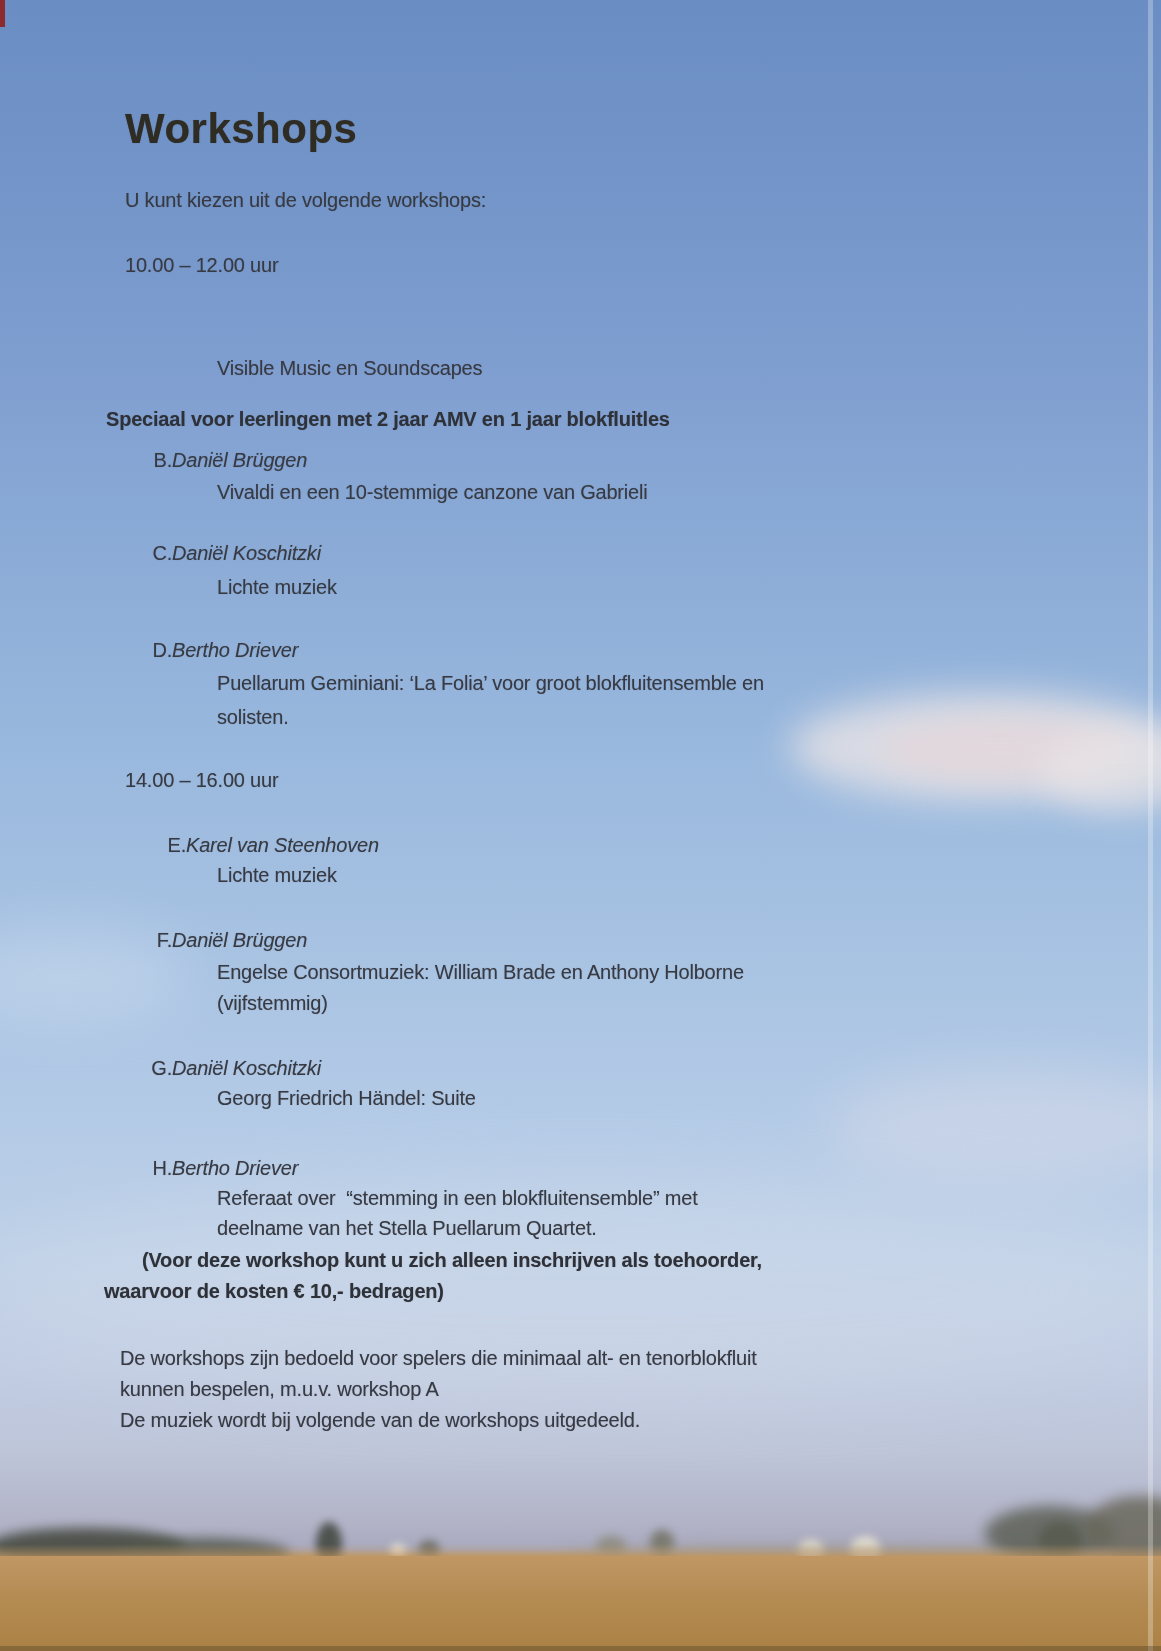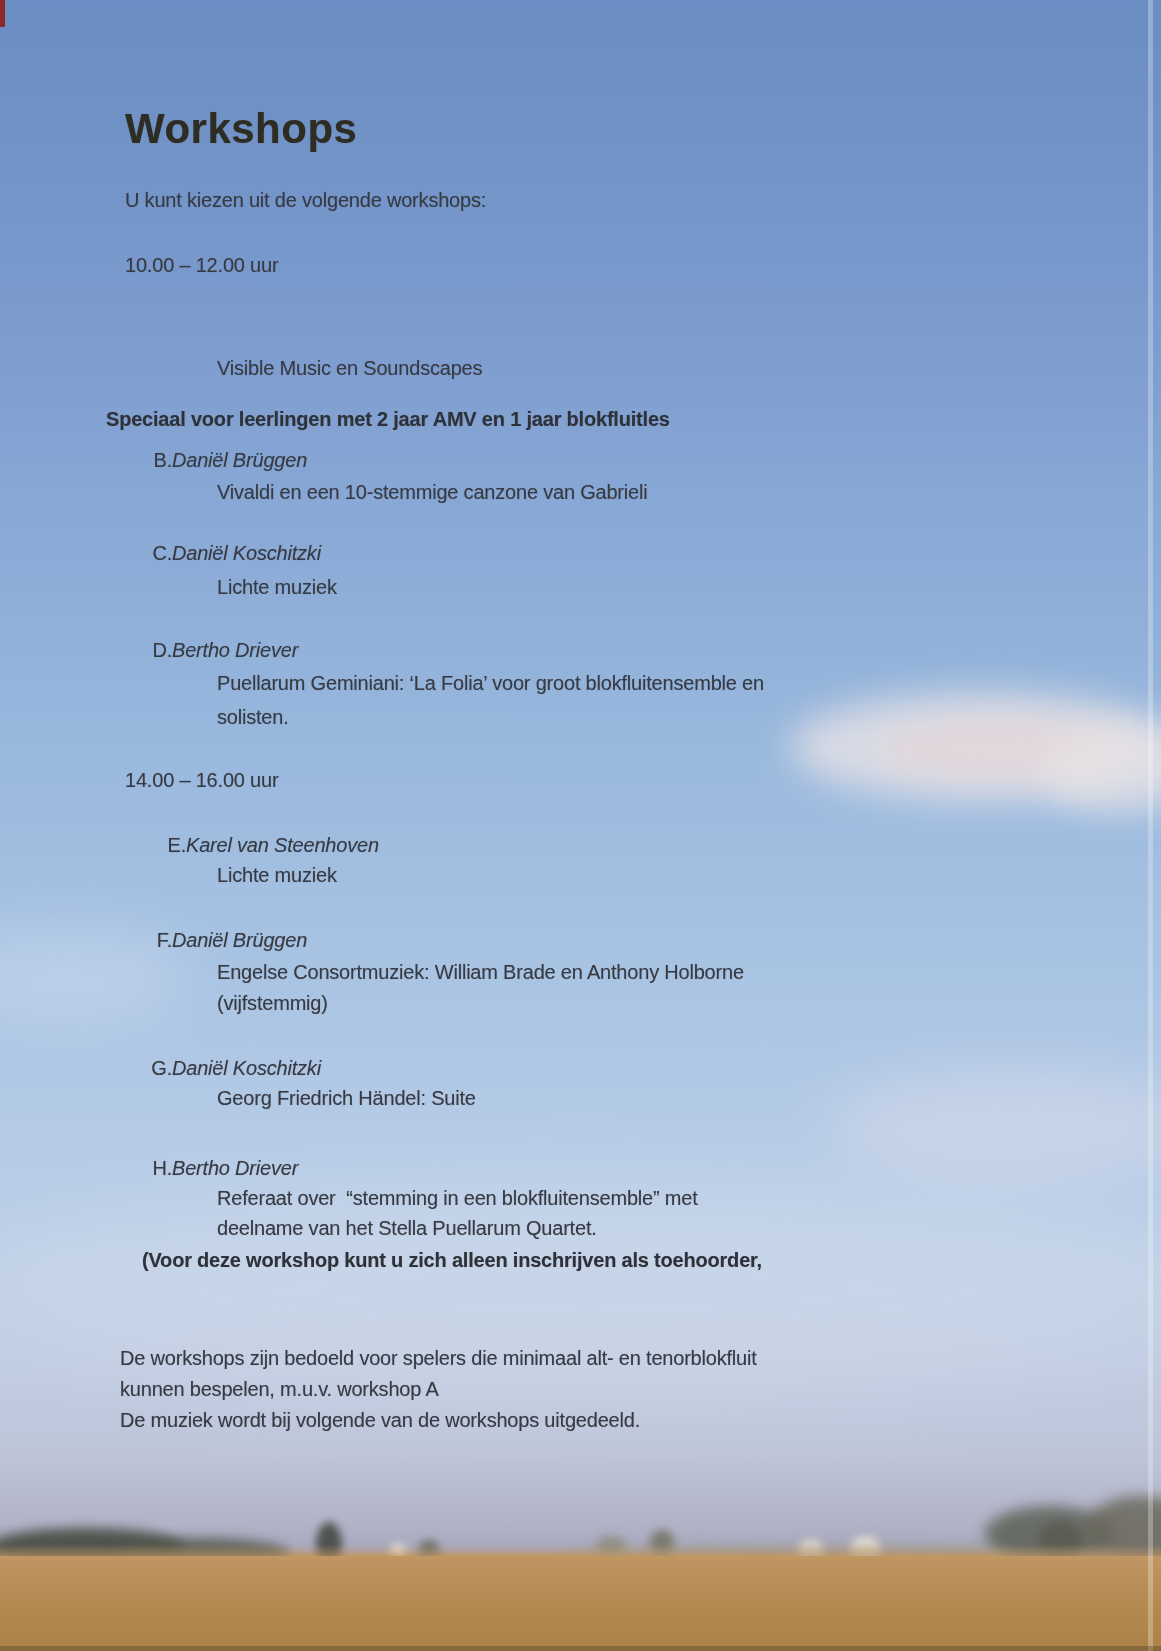--- a/index.html
+++ b/index.html
@@ -129,18 +129,19 @@
   <div class="txt" style="left:217px;top:957px;">Engelse Consortmuziek: William Brade en Anthony Holborne</div>
   <div class="txt" style="left:217px;top:988px;">(vijfstemmig)</div>
 
   <div class="txt" style="left:130px;top:1053px;"><span class="letter">G.</span><span class="italic">Daniël Koschitzki</span></div>
   <div class="txt" style="left:217px;top:1083px;">Georg Friedrich Händel: Suite</div>
 
   <div class="txt" style="left:130px;top:1153px;"><span class="letter">H.</span><span class="italic">Bertho Driever</span></div>
   <div class="txt" style="left:217px;top:1183px;">Referaat over  “stemming in een blokfluitensemble” met</div>
   <div class="txt" style="left:217px;top:1213px;">deelname van het Stella Puellarum Quartet.</div>
   <div class="txt bold" style="left:100px;top:1245px;margin-left:42px;">(Voor deze workshop kunt u zich alleen inschrijven als toehoorder,</div>
+  <div class="txt bold" style="left:104px;top:1276px;">waarvoor de kosten € 10,- bedragen)</div>
 
   <div class="txt" style="left:120px;top:1343px;">De workshops zijn bedoeld voor spelers die minimaal alt- en tenorblokfluit</div>
   <div class="txt" style="left:120px;top:1374px;">kunnen bespelen, m.u.v. workshop A</div>
   <div class="txt" style="left:120px;top:1405px;">De muziek wordt bij volgende van de workshops uitgedeeld.</div>
 
 </div>
 
 </body></html>

